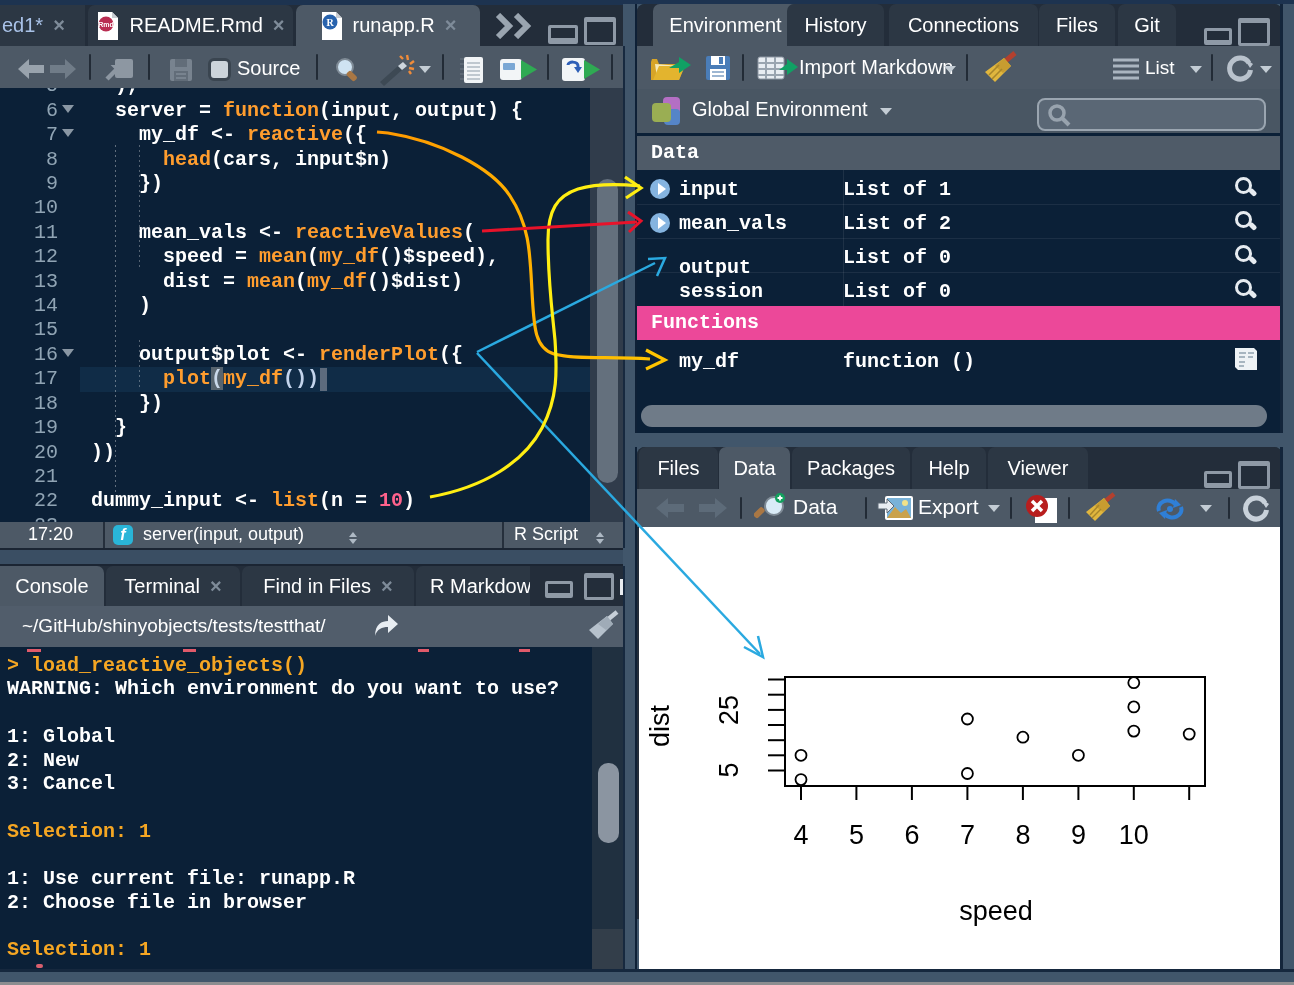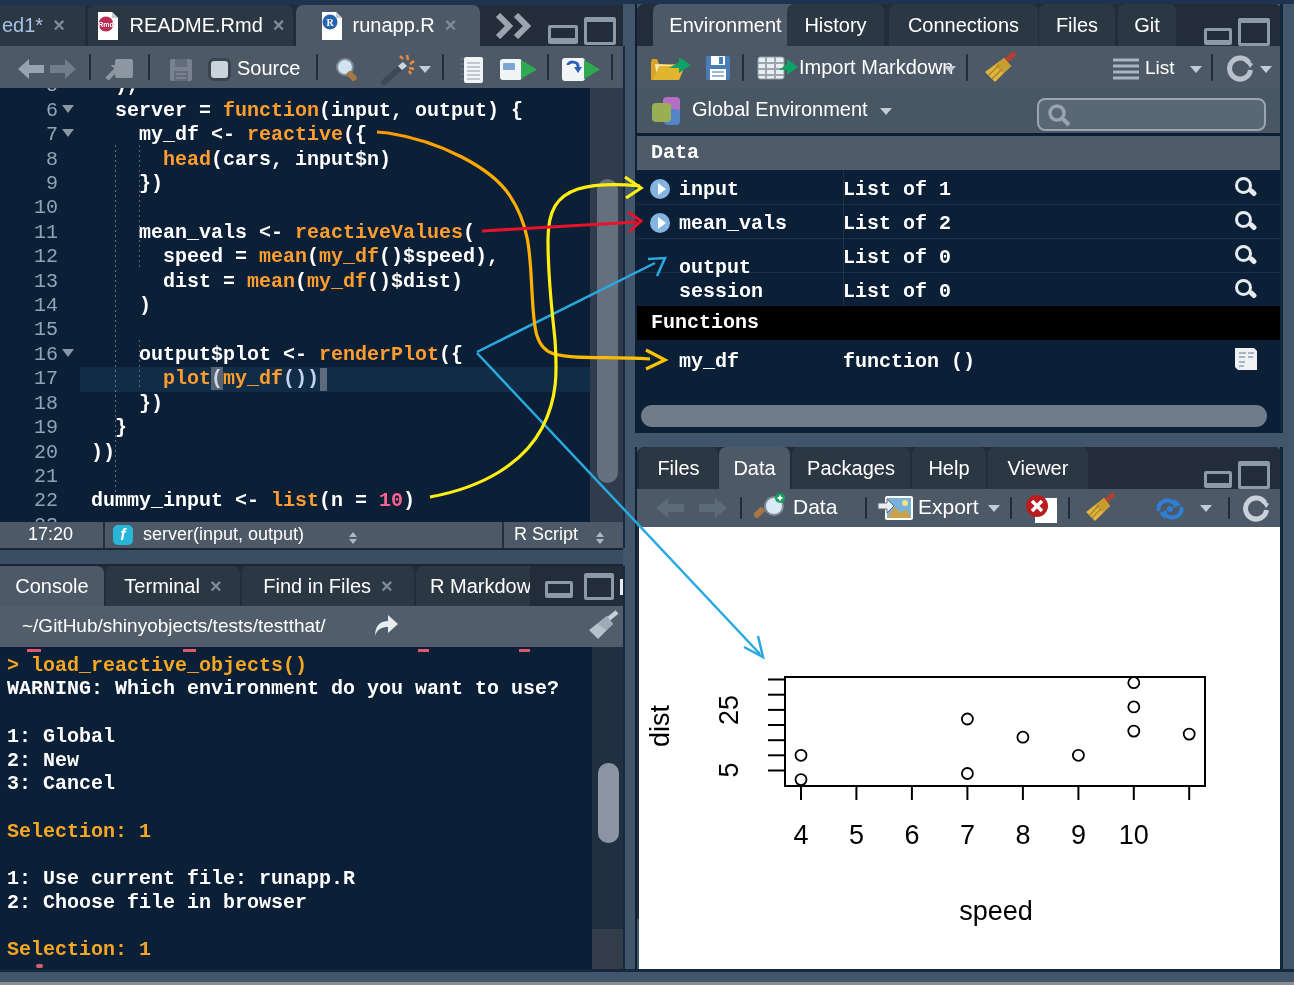--- a/index.html
+++ b/index.html
@@ -371,21 +371,21 @@
     <div class="abs" style="left:42px;top:123px;">output</div>
     <div class="abs" style="left:42px;top:147px;">session</div>
     <div class="abs" style="left:206px;top:45px;">List of 1</div>
     <div class="abs" style="left:206px;top:79px;">List of 2</div>
     <div class="abs" style="left:206px;top:113px;">List of 0</div>
     <div class="abs" style="left:206px;top:147px;">List of 0</div>
     <span class="rowmag" style="left:598px;top:44px;"></span>
     <span class="rowmag" style="left:598px;top:78px;"></span>
     <span class="rowmag" style="left:598px;top:112px;"></span>
     <span class="rowmag" style="left:598px;top:146px;"></span>
-    <div class="abs" style="left:0;top:173px;width:645px;height:34px;background:#000000;line-height:34px;padding-left:14px;box-sizing:border-box;">Functions</div>
+    <div class="abs" style="left:0;top:173px;width:645px;height:34px;background:#ec4899;line-height:34px;padding-left:14px;box-sizing:border-box;">Functions</div>
     <div class="abs" style="left:42px;top:217px;">my_df</div>
     <div class="abs" style="left:206px;top:217px;">function ()</div>
     <svg class="abs" style="left:596px;top:212px;" width="26" height="28">
           <path d="M2,3 L21,3 L24,6 L24,25 L5,25 L2,22 Z" fill="#eef2f5"></path>
           <g stroke="#8fa0ae" stroke-width="1.5">
             <line x1="6" y1="8" x2="13" y2="8"></line>
             <line x1="6" y1="12" x2="12" y2="12"></line>
             <line x1="15" y1="8" x2="21" y2="8"></line>
             <line x1="15" y1="12" x2="20" y2="12"></line>
             <line x1="6" y1="17" x2="12" y2="17"></line>

